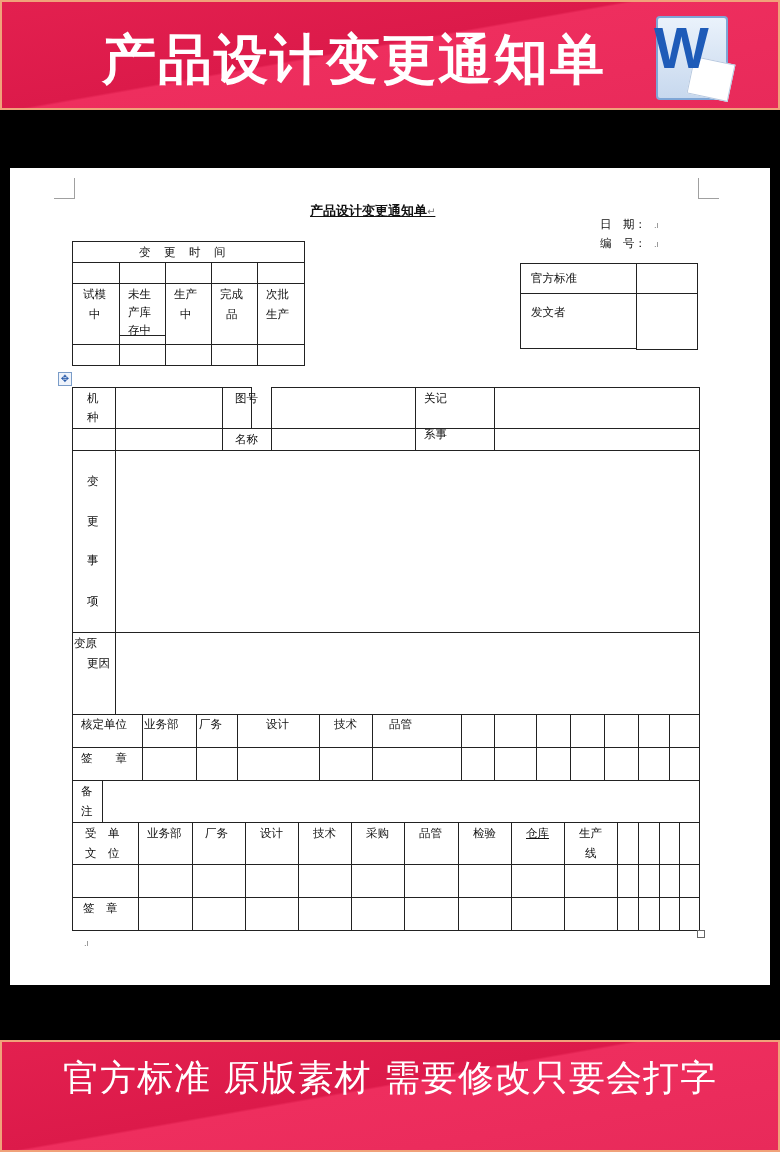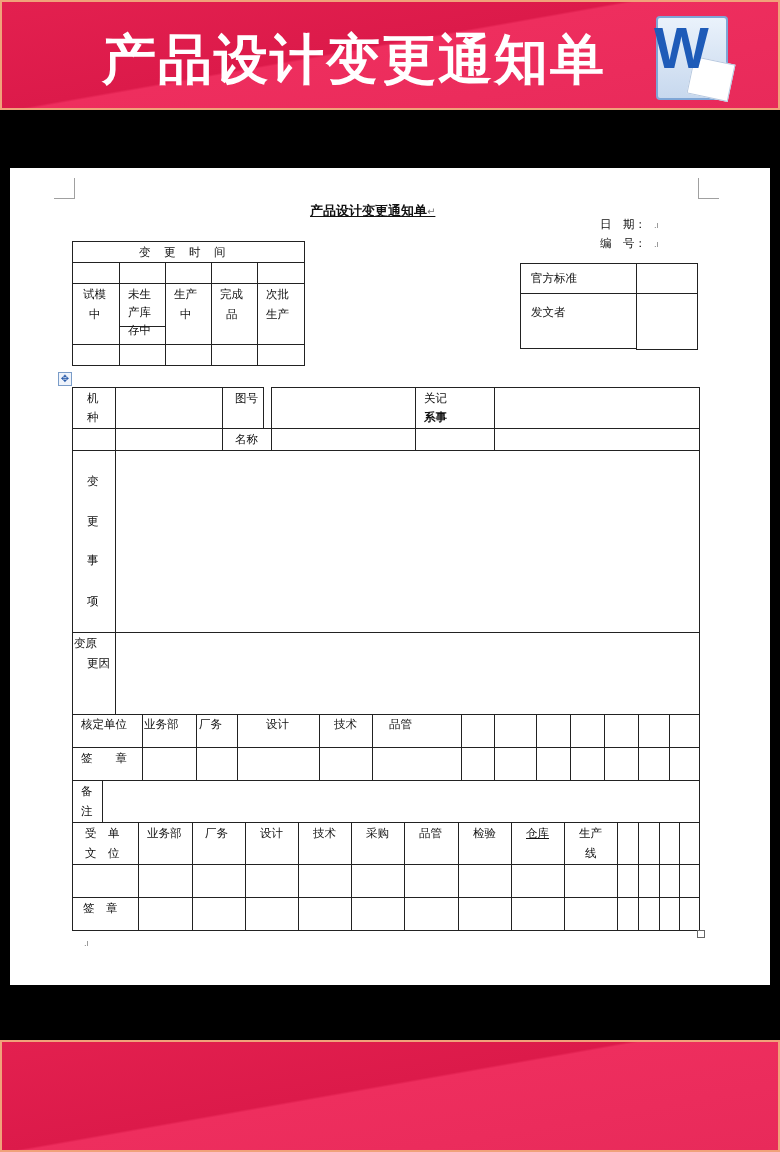--- a/index.html
+++ b/index.html
@@ -55,21 +55,21 @@
     <div class="cell" style="left:62px;top:94px;width:48px;height:22px;"></div>
     <div class="cell" style="left:109px;top:94px;width:47px;height:22px;"></div>
     <div class="cell" style="left:155px;top:94px;width:47px;height:22px;"></div>
     <div class="cell" style="left:201px;top:94px;width:47px;height:22px;"></div>
     <div class="cell" style="left:247px;top:94px;width:48px;height:22px;"></div>
 
     <div class="cell" style="left:62px;top:115px;width:48px;height:62px;">
       <span class="t" style="left:10px;top:2px;">试模</span>
       <span class="t" style="left:16px;top:22px;">中</span>
     </div>
-    <div class="cell" style="left:109px;top:115px;width:47px;height:44px;">
+    <div class="cell" style="left:109px;top:115px;width:47px;height:53px;">
       <span class="t" style="left:8px;top:2px;">未生</span>
       <span class="t" style="left:8px;top:20px;">产库</span>
       <span class="t" style="left:8px;top:38px;">存中</span>
     </div>
     <div class="cell" style="left:155px;top:115px;width:47px;height:62px;">
       <span class="t" style="left:8px;top:2px;">生产</span>
       <span class="t" style="left:14px;top:22px;">中</span>
     </div>
     <div class="cell" style="left:201px;top:115px;width:47px;height:62px;">
       <span class="t" style="left:8px;top:2px;">完成</span>
@@ -100,27 +100,27 @@
 
   <div class="move-handle">✥</div>
 
   <div>
 
     <div class="cell" style="left:62px;top:219px;width:44px;height:42px;">
       <span class="t" style="left:14px;top:2px;">机</span>
       <span class="t" style="left:14px;top:21px;">种</span>
     </div>
     <div class="cell" style="left:105px;top:219px;width:108px;height:42px;"></div>
-    <div class="cell" style="left:212px;top:219px;width:42px;height:42px;">
+    <div class="cell" style="left:212px;top:219px;width:30px;height:42px;">
       <span class="t" style="left:12px;top:2px;">图号</span>
     </div>
     <div class="cell" style="left:261px;top:219px;width:145px;height:42px;"></div>
     <div class="cell" style="left:405px;top:219px;width:80px;height:42px;">
       <span class="t" style="left:8px;top:2px;">关记</span>
-      <span class="t" style="left:8px;top:21px;font-weight:bold;">系事</span>
+      <span class="t" style="left:8px;top:38px;">系事</span>
     </div>
     <div class="cell" style="left:484px;top:219px;width:206px;height:42px;"></div>
 
     <div class="cell" style="left:62px;top:260px;width:44px;height:23px;"></div>
     <div class="cell" style="left:105px;top:260px;width:108px;height:23px;"></div>
     <div class="cell" style="left:212px;top:260px;width:50px;height:23px;">
       <span class="t" style="left:12px;top:2px;">名称</span>
     </div>
     <div class="cell" style="left:261px;top:260px;width:145px;height:23px;"></div>
     <div class="cell" style="left:405px;top:260px;width:80px;height:23px;"></div>
@@ -256,13 +256,14 @@
     <div class="cell" style="left:628px;top:729px;width:22px;height:34px;"></div>
     <div class="cell" style="left:649px;top:729px;width:21px;height:34px;"></div>
     <div class="cell" style="left:669px;top:729px;width:21px;height:34px;"></div>
   </div>
 
   <div class="resize-handle"></div>
   <div class="m" style="left:74px;top:772px;">.ı</div>
 </div>
 
 <div class="banner bottom">
+  <div class="banner-line1">官方标准 原版素材 需要修改只要会打字</div>
 </div>
 
 </body></html>

